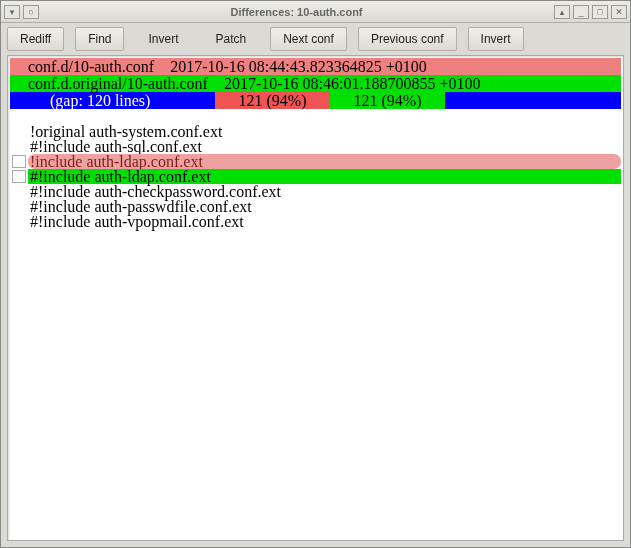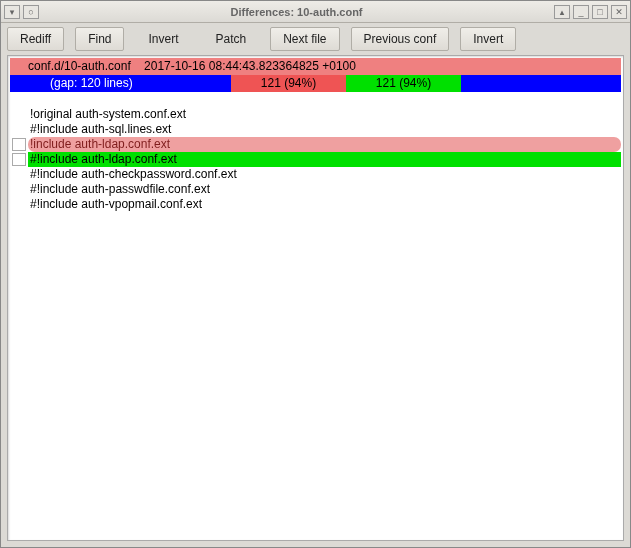--- a/index.html
+++ b/index.html
@@ -77,42 +77,42 @@
     border: 1px solid transparent;
   }
   .content {
     flex: 1;
     margin: 0 6px 6px 6px;
     background: #ffffff;
     border: 1px solid #aaa;
     box-shadow: inset 1px 1px 2px rgba(0,0,0,0.15);
     padding: 2px;
     overflow: auto;
-    font-family: Liberation Sans, sans-serif;
-    font-size: 12px;
+    font-family: Liberation Serif, serif;
+    font-size: 16px;
     line-height: 15px;
   }
   .hdr1 {
     background: #ef8080;
     color: #000;
     padding: 1px 0 1px 18px;
     white-space: pre;
   }
   .hdr2 {
     background: #00e000;
     color: #000;
     padding: 1px 0 1px 18px;
     white-space: pre;
   }
   .gaprow {
     background: #0000ff;
     color: #fff;
     display: flex;
   }
-  .gaprow .gapleft { padding: 1px 0 1px 40px; white-space: pre; width: 221px; }
+  .gaprow .gapleft { padding: 1px 0 1px 40px; white-space: pre; width: 205px; }
   .gaprow .gapmid  { background:#EF5454; color:#000; width:115px; text-align:center; padding:1px 0;}
   .gaprow .gapmid2 { background:#00E000; color:#000; width:115px; text-align:center; padding:1px 0;}
   .gaprow .gapend  { flex:1; }
   .blank { height: 15px; }
   .line { display:flex; align-items:center; }
   .chk {
     width: 14px; height: 13px;
     border: 1px solid #aaa;
     background:#fff;
     margin: 0 2px;
@@ -138,36 +138,37 @@
       <div class="title-btn">□</div>
       <div class="title-btn">✕</div>
     </div>
   </div>
 
   <div class="toolbar">
     <div class="tbtn">Rediff</div>
     <div class="tbtn">Find</div>
     <div class="tbtn flat">Invert</div>
     <div class="tbtn flat">Patch</div>
-    <div class="tbtn">Next file</div>
+    <div class="tbtn">Next conf</div>
     <div class="tbtn">Previous conf</div>
     <div class="tbtn">Invert</div>
   </div>
 
   <div class="content">
     <div class="hdr1">conf.d/10-auth.conf    2017-10-16 08:44:43.823364825 +0100</div>
+    <div class="hdr2">conf.d.original/10-auth.conf    2017-10-16 08:46:01.188700855 +0100</div>
     <div class="gaprow">
       <div class="gapleft">(gap: 120 lines)</div>
       <div class="gapmid">121 (94%)</div>
       <div class="gapmid2">121 (94%)</div>
       <div class="gapend"></div>
     </div>
     <div class="blank"></div>
     <div class="ctx">!original auth-system.conf.ext</div>
-    <div class="ctx">#!include auth-sql.lines.ext</div>
+    <div class="ctx">#!include auth-sql.conf.ext</div>
     <div class="line">
       <div class="chk"></div>
       <div class="diffminus">!include auth-ldap.conf.ext</div>
     </div>
     <div class="line">
       <div class="chk"></div>
       <div class="diffplus">#!include auth-ldap.conf.ext</div>
     </div>
     <div class="ctx">#!include auth-checkpassword.conf.ext</div>
     <div class="ctx">#!include auth-passwdfile.conf.ext</div>

